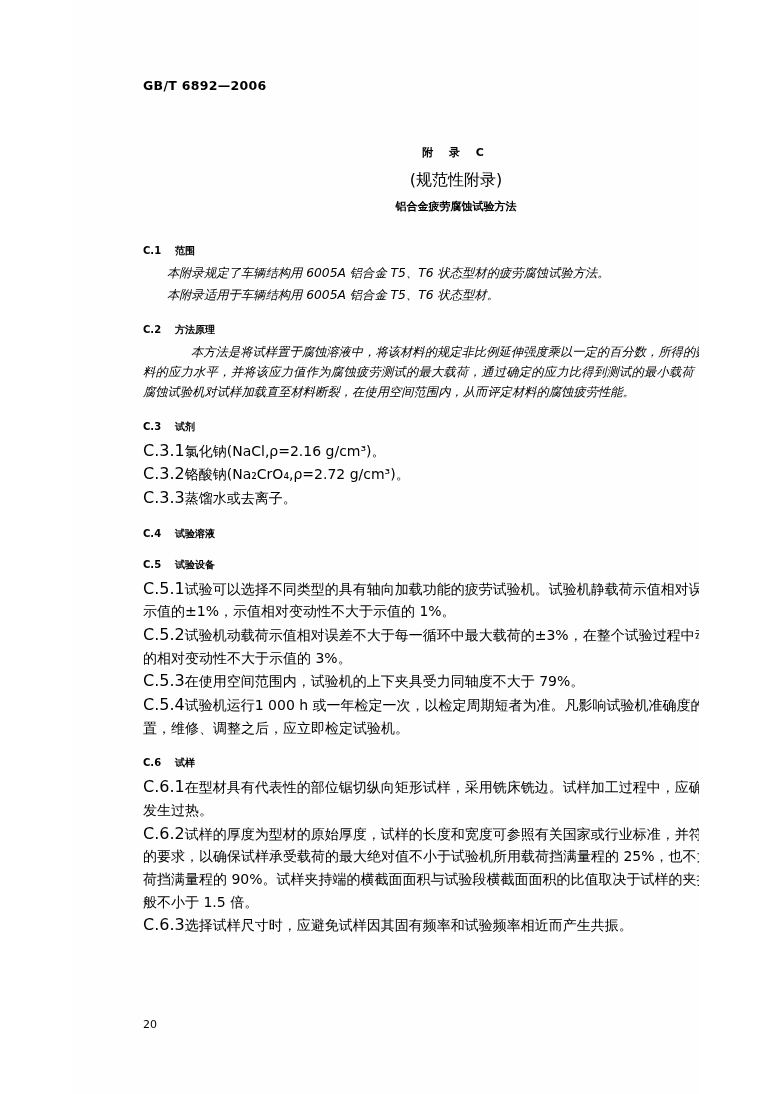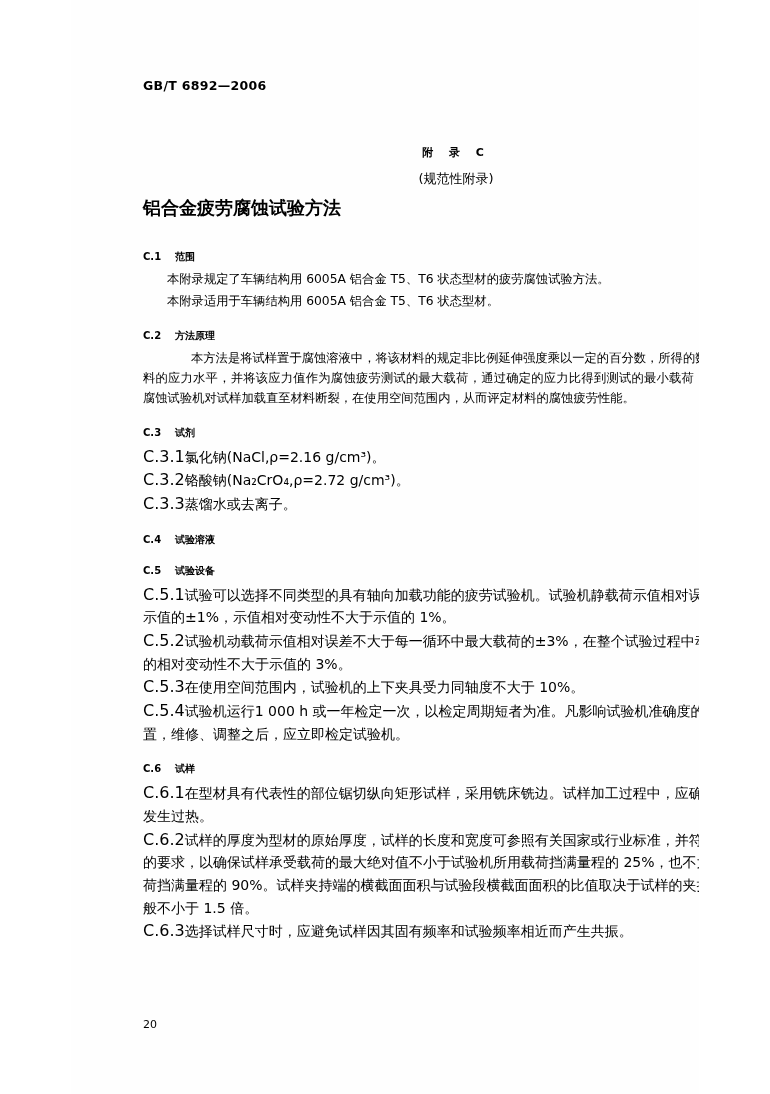--- a/index.html
+++ b/index.html
@@ -33,43 +33,44 @@
   }
   .annex-title {
     text-align: center;
     font-weight: bold;
     font-size: 11px;
     letter-spacing: 6px;
     margin-bottom: 10px;
   }
   .annex-sub {
     text-align: center;
-    font-size: 13px;
+    font-size: 16px;
     margin-bottom: 8px;
   }
   .annex-name {
-    text-align: left;
+    text-align: center;
     font-weight: bold;
-    font-size: 18px;
+    font-size: 11px;
     margin-bottom: 30px;
   }
   .sec-title {
     font-weight: bold;
     font-size: 10px;
     margin-top: 17px;
     margin-bottom: 6px;
   }
   .sec-title .num {
     margin-right: 14px;
   }
   .para {
     font-size: 12.3px;
     line-height: 1.62;
     text-align: justify;
     margin-bottom: 2px;
+    font-style: italic;
   }
   .indent {
     text-indent: 24px;
   }
   .indent2 {
     text-indent: 48px;
   }
   .clause {
     font-size: 14px;
     line-height: 1.62;
@@ -129,21 +130,21 @@
     <div class="sec-title">
       <span class="num">C.5</span><span>试验设备</span>
     </div>
     <div class="clause-block">
       <span class="cnum">C.5.1</span><span class="clause">试验可以选择不同类型的具有轴向加载功能的疲劳试验机。试验机静载荷示值相对误差不大于示值的±1%，示值相对变动性不大于示值的 1%。</span>
     </div>
     <div class="clause-block">
       <span class="cnum">C.5.2</span><span class="clause">试验机动载荷示值相对误差不大于每一循环中最大载荷的±3%，在整个试验过程中动载荷示值的相对变动性不大于示值的 3%。</span>
     </div>
     <div class="clause-block">
-      <span class="cnum">C.5.3</span><span class="clause">在使用空间范围内，试验机的上下夹具受力同轴度不大于 10%。</span>
+      <span class="cnum">C.5.3</span><span class="clause">在使用空间范围内，试验机的上下夹具受力同轴度不大于 79%。</span>
     </div>
     <div class="clause-block">
       <span class="cnum">C.5.4</span><span class="clause">试验机运行1 000 h 或一年检定一次，以检定周期短者为准。凡影响试验机准确度的移动位置，维修、调整之后，应立即检定试验机。</span>
     </div>
 
     <div class="sec-title">
       <span class="num">C.6</span><span>试样</span>
     </div>
     <div class="clause-block">
       <span class="cnum">C.6.1</span><span class="clause">在型材具有代表性的部位锯切纵向矩形试样，采用铣床铣边。试样加工过程中，应确保表面不发生过热。</span>

